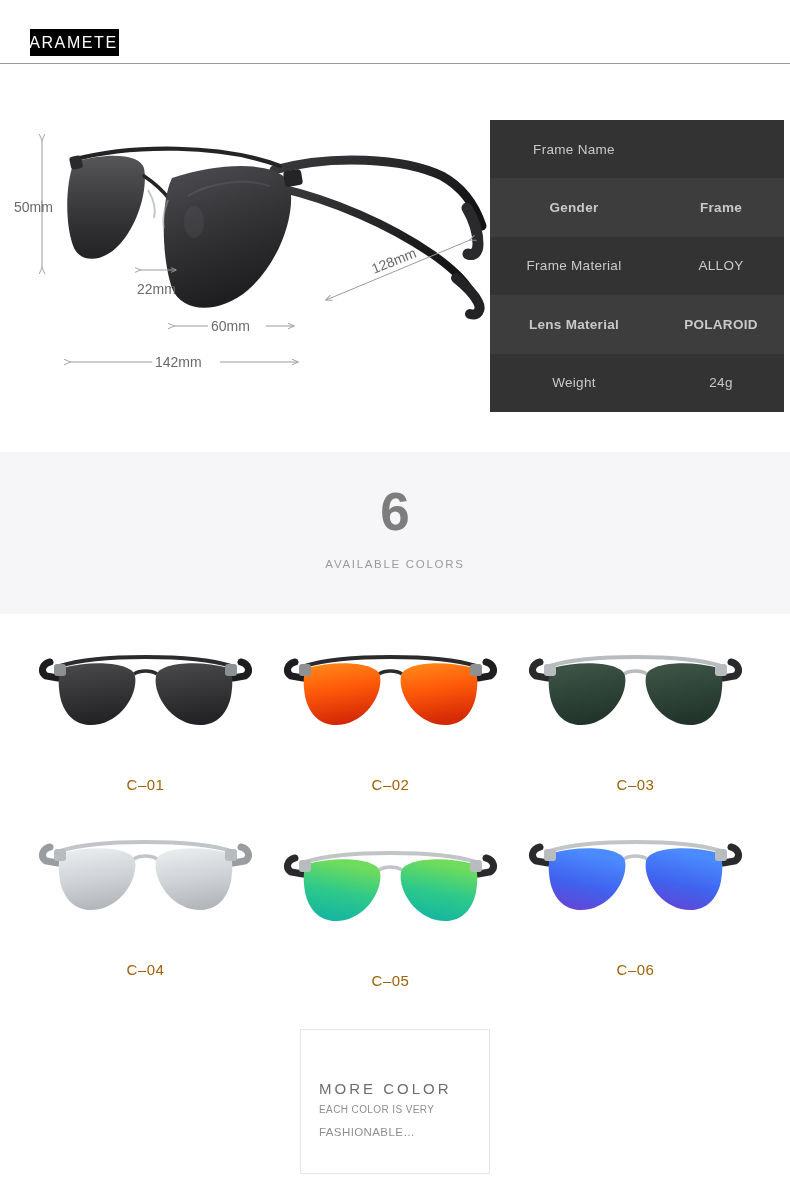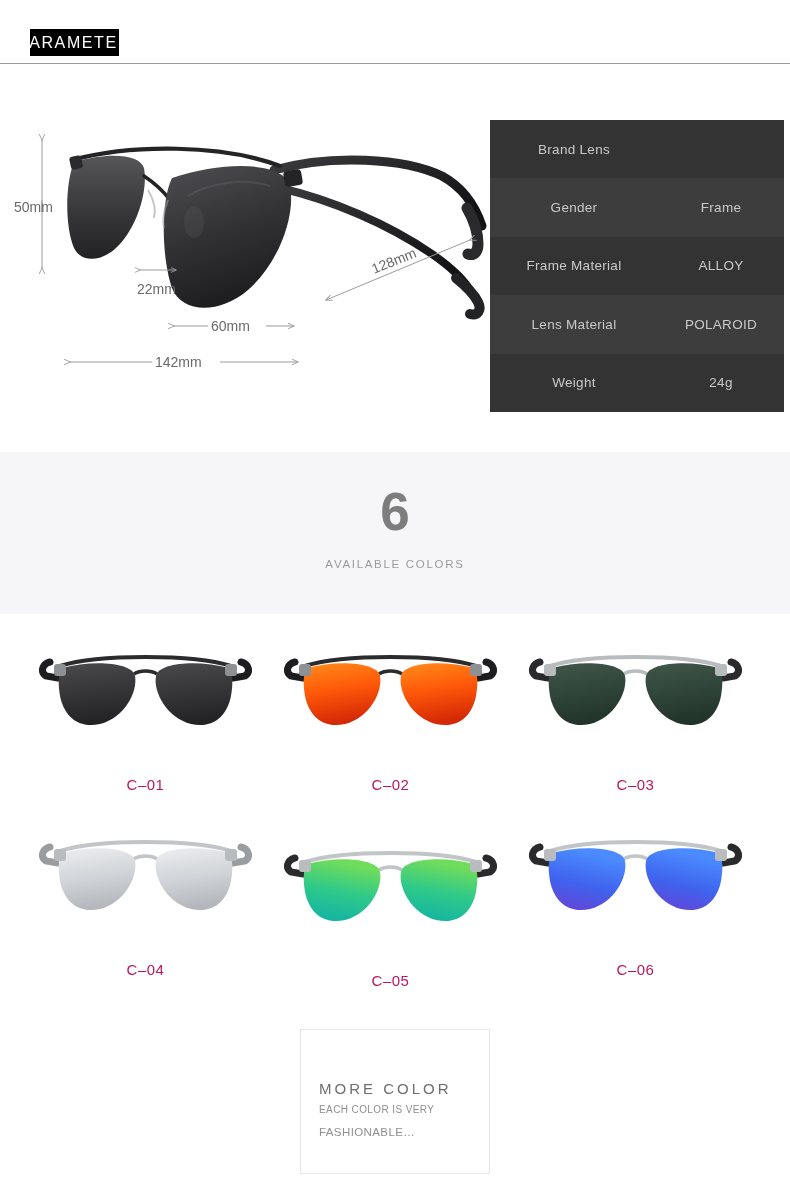--- a/index.html
+++ b/index.html
@@ -29,21 +29,21 @@
   .diagram{position:absolute;left:0;top:24px;width:480px;height:300px;padding-left:12px;}
   .diagram svg{display:block;}
 
   .spec-table{
     position:absolute;left:490px;top:40px;width:294px;height:292px;
     background:#333333;
   }
   .srow{
     height:58.4px;display:flex;align-items:center;position:relative;
   }
-  .srow.alt{background:#3d3d3d;}
+  .srow.alt{background:#3d3d3d;font-weight:bold;}
   .srow .k{
     position:absolute;left:0;width:168px;text-align:center;
     color:#c9c9c9;font-size:13.5px;letter-spacing:.3px;
   }
   .srow .v{
     position:absolute;left:168px;width:126px;text-align:center;
     color:#c9c9c9;font-size:13.5px;letter-spacing:.3px;
   }
 
   
@@ -61,21 +61,21 @@
     font-size:11.5px;letter-spacing:1.7px;color:#9b9b9b;
   }
 
   
   .grid{position:absolute;left:0;top:632px;width:790px;height:380px;}
   .cell{position:absolute;width:263px;height:185px;}
   .cell .art{position:absolute;left:0;top:0;width:263px;height:140px;}
   .cell .art svg{display:block;margin:0 auto;}
   .cell .lab{
     position:absolute;left:0;top:144px;width:263px;text-align:center;
-    font-size:15px;color:#be185d;letter-spacing:.5px;
+    font-size:15px;color:#a16207;letter-spacing:.5px;
   }
 
   
   .morecard{
     position:absolute;left:300px;top:1029px;width:190px;height:145px;
     border:1px solid #e6e6e6;background:#fff;box-sizing:border-box;
   }
   .morecard .t1{
     position:absolute;left:18px;top:50px;font-size:15px;
     letter-spacing:3px;color:#6d6d6d;
@@ -182,21 +182,21 @@
         <g>
           <line x1="58" y1="258" x2="286" y2="258" stroke="#9b9b9b" stroke-width="1" marker-start="url(#ar)" marker-end="url(#ar)"></line>
           <rect x="140" y="246" width="68" height="20" fill="#fff"></rect>
           <text class="dim" x="143" y="263">142mm</text>
         </g>
       </svg>
     </div>
 
     <div class="spec-table">
       <div class="srow">
-        <span class="k">Brand Lens</span>
+        <span class="k">Frame Name</span>
         <span class="v"></span>
       </div>
       <div class="srow alt">
         <span class="k">Gender</span>
         <span class="v">Frame</span>
       </div>
       <div class="srow">
         <span class="k">Frame Material</span>
         <span class="v">ALLOY</span>
       </div>

